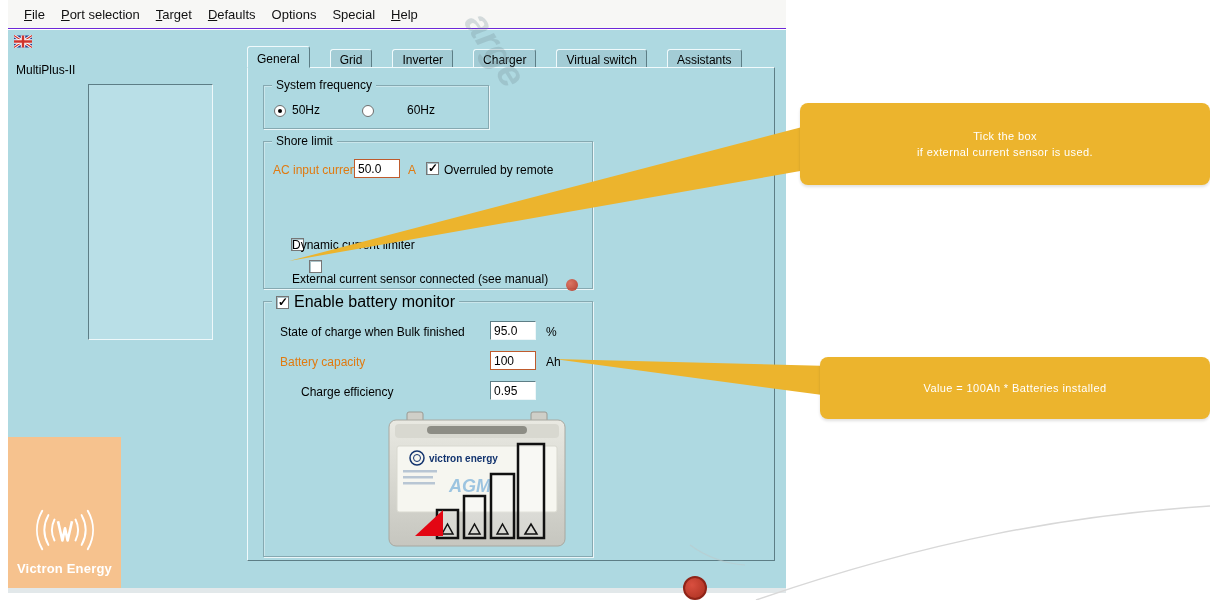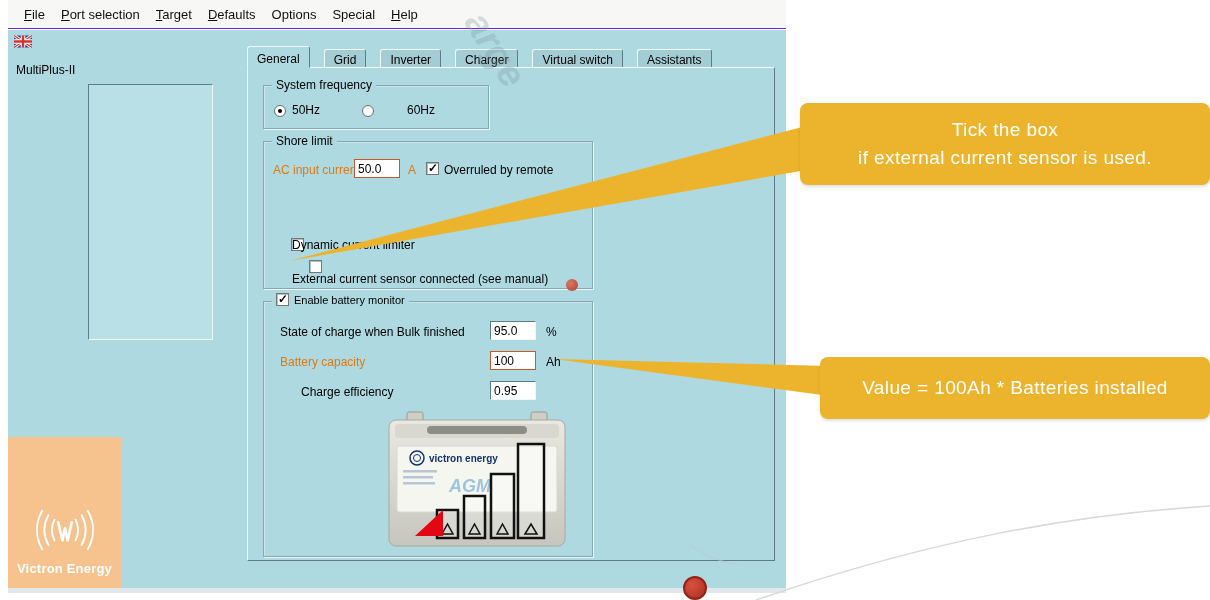--- a/index.html
+++ b/index.html
@@ -26,32 +26,32 @@
   .orange-block { position:absolute; left:0; top:407px; width:113px; height:151px;
     background:var(--sidebar-orange,#f6c28e);
     display:flex; flex-direction:column; align-items:center; justify-content:flex-end;
     padding-bottom:12px; gap:3px; }
   .logo-text { color:#fff; font-weight:bold; font-size:13px; letter-spacing:.2px; }
 
   
   .tabs { position:absolute; left:239px; top:16px; display:flex; align-items:flex-end; }
   .tab { font-size:12px; padding:3px 9px; background:#a3ccd5; border:1px solid;
     border-color:#f0fafc #5d7e86 transparent #f0fafc; border-radius:3px 3px 0 0;
-    margin-right:14px; height:19px; white-space:nowrap; }
+    margin-right:20px; height:19px; white-space:nowrap; }
   .tab.active { background:var(--app-bg,#aed9e1); height:22px; padding-top:5px; z-index:3; position:relative; }
 
   .tab-page { position:absolute; left:239px; top:37px; width:528px; height:494px;
     border:1px solid; border-color:#f0fafc #5d7e86 #5d7e86 #f0fafc; }
 
   .group { position:absolute; border:1px solid #86a9b1;
     box-shadow:1px 1px 0 rgba(255,255,255,.75), inset 1px 1px 0 rgba(255,255,255,.35); }
   .group-title { position:absolute; top:-8px; left:8px; background:var(--app-bg,#aed9e1);
     padding:0 4px; font-size:12px; color:#000; white-space:nowrap; }
   .group-title-check { position:absolute; top:-9px; left:8px; background:var(--app-bg,#aed9e1);
-    padding:0 4px; font-size:11px; display:flex; align-items:center; gap:5px; white-space:nowrap; }
+    padding:0 4px; font-size:16px; display:flex; align-items:center; gap:5px; white-space:nowrap; }
 
   .abs { position:absolute; font-size:12px; color:#000; white-space:nowrap; }
   .orange-label { color:var(--accent-orange,#e07a10); }
 
   .radio { width:12px; height:12px; border-radius:50%; background:#fff;
     border:1px solid #6e6e6e; display:inline-block; position:relative; }
   .radio.selected::after { content:""; position:absolute; left:3px; top:3px; width:4px; height:4px;
     border-radius:50%; background:#000; }
 
   .cb { width:13px; height:13px; background:#fff; border:1px solid #767676;
@@ -65,21 +65,21 @@
   .field.hl { border:1px solid var(--field-highlight,#bf5b2d); }
 
   .unit-above { z-index:7; }
 
   
   .battery { position:absolute; left:123px; top:108px; }
 
   
   .callout { position:absolute; background:var(--callout-yellow,#ecb42d); color:#fff;
     border-radius:8px; display:flex; flex-direction:column; justify-content:center; align-items:center;
-    font-size:19px; letter-spacing:.4px; z-index:6; text-align:center; line-height:1.5;
+    font-size:11px; letter-spacing:.4px; z-index:6; text-align:center; line-height:1.5;
     box-shadow:0 2px 3px rgba(0,0,0,.12); }
   .callout1 { left:800px; top:103px; width:410px; height:82px; }
   .callout2 { left:820px; top:357px; width:390px; height:62px; }
 
   .overlay { position:absolute; left:0; top:0; width:1210px; height:600px;
     pointer-events:none; z-index:5; }
 
   
   .watermark { position:absolute; left:455px; top:28px; font-size:38px; font-weight:bold;
     font-style:italic; color:rgba(120,145,150,.28); transform:rotate(58deg); z-index:1; }

